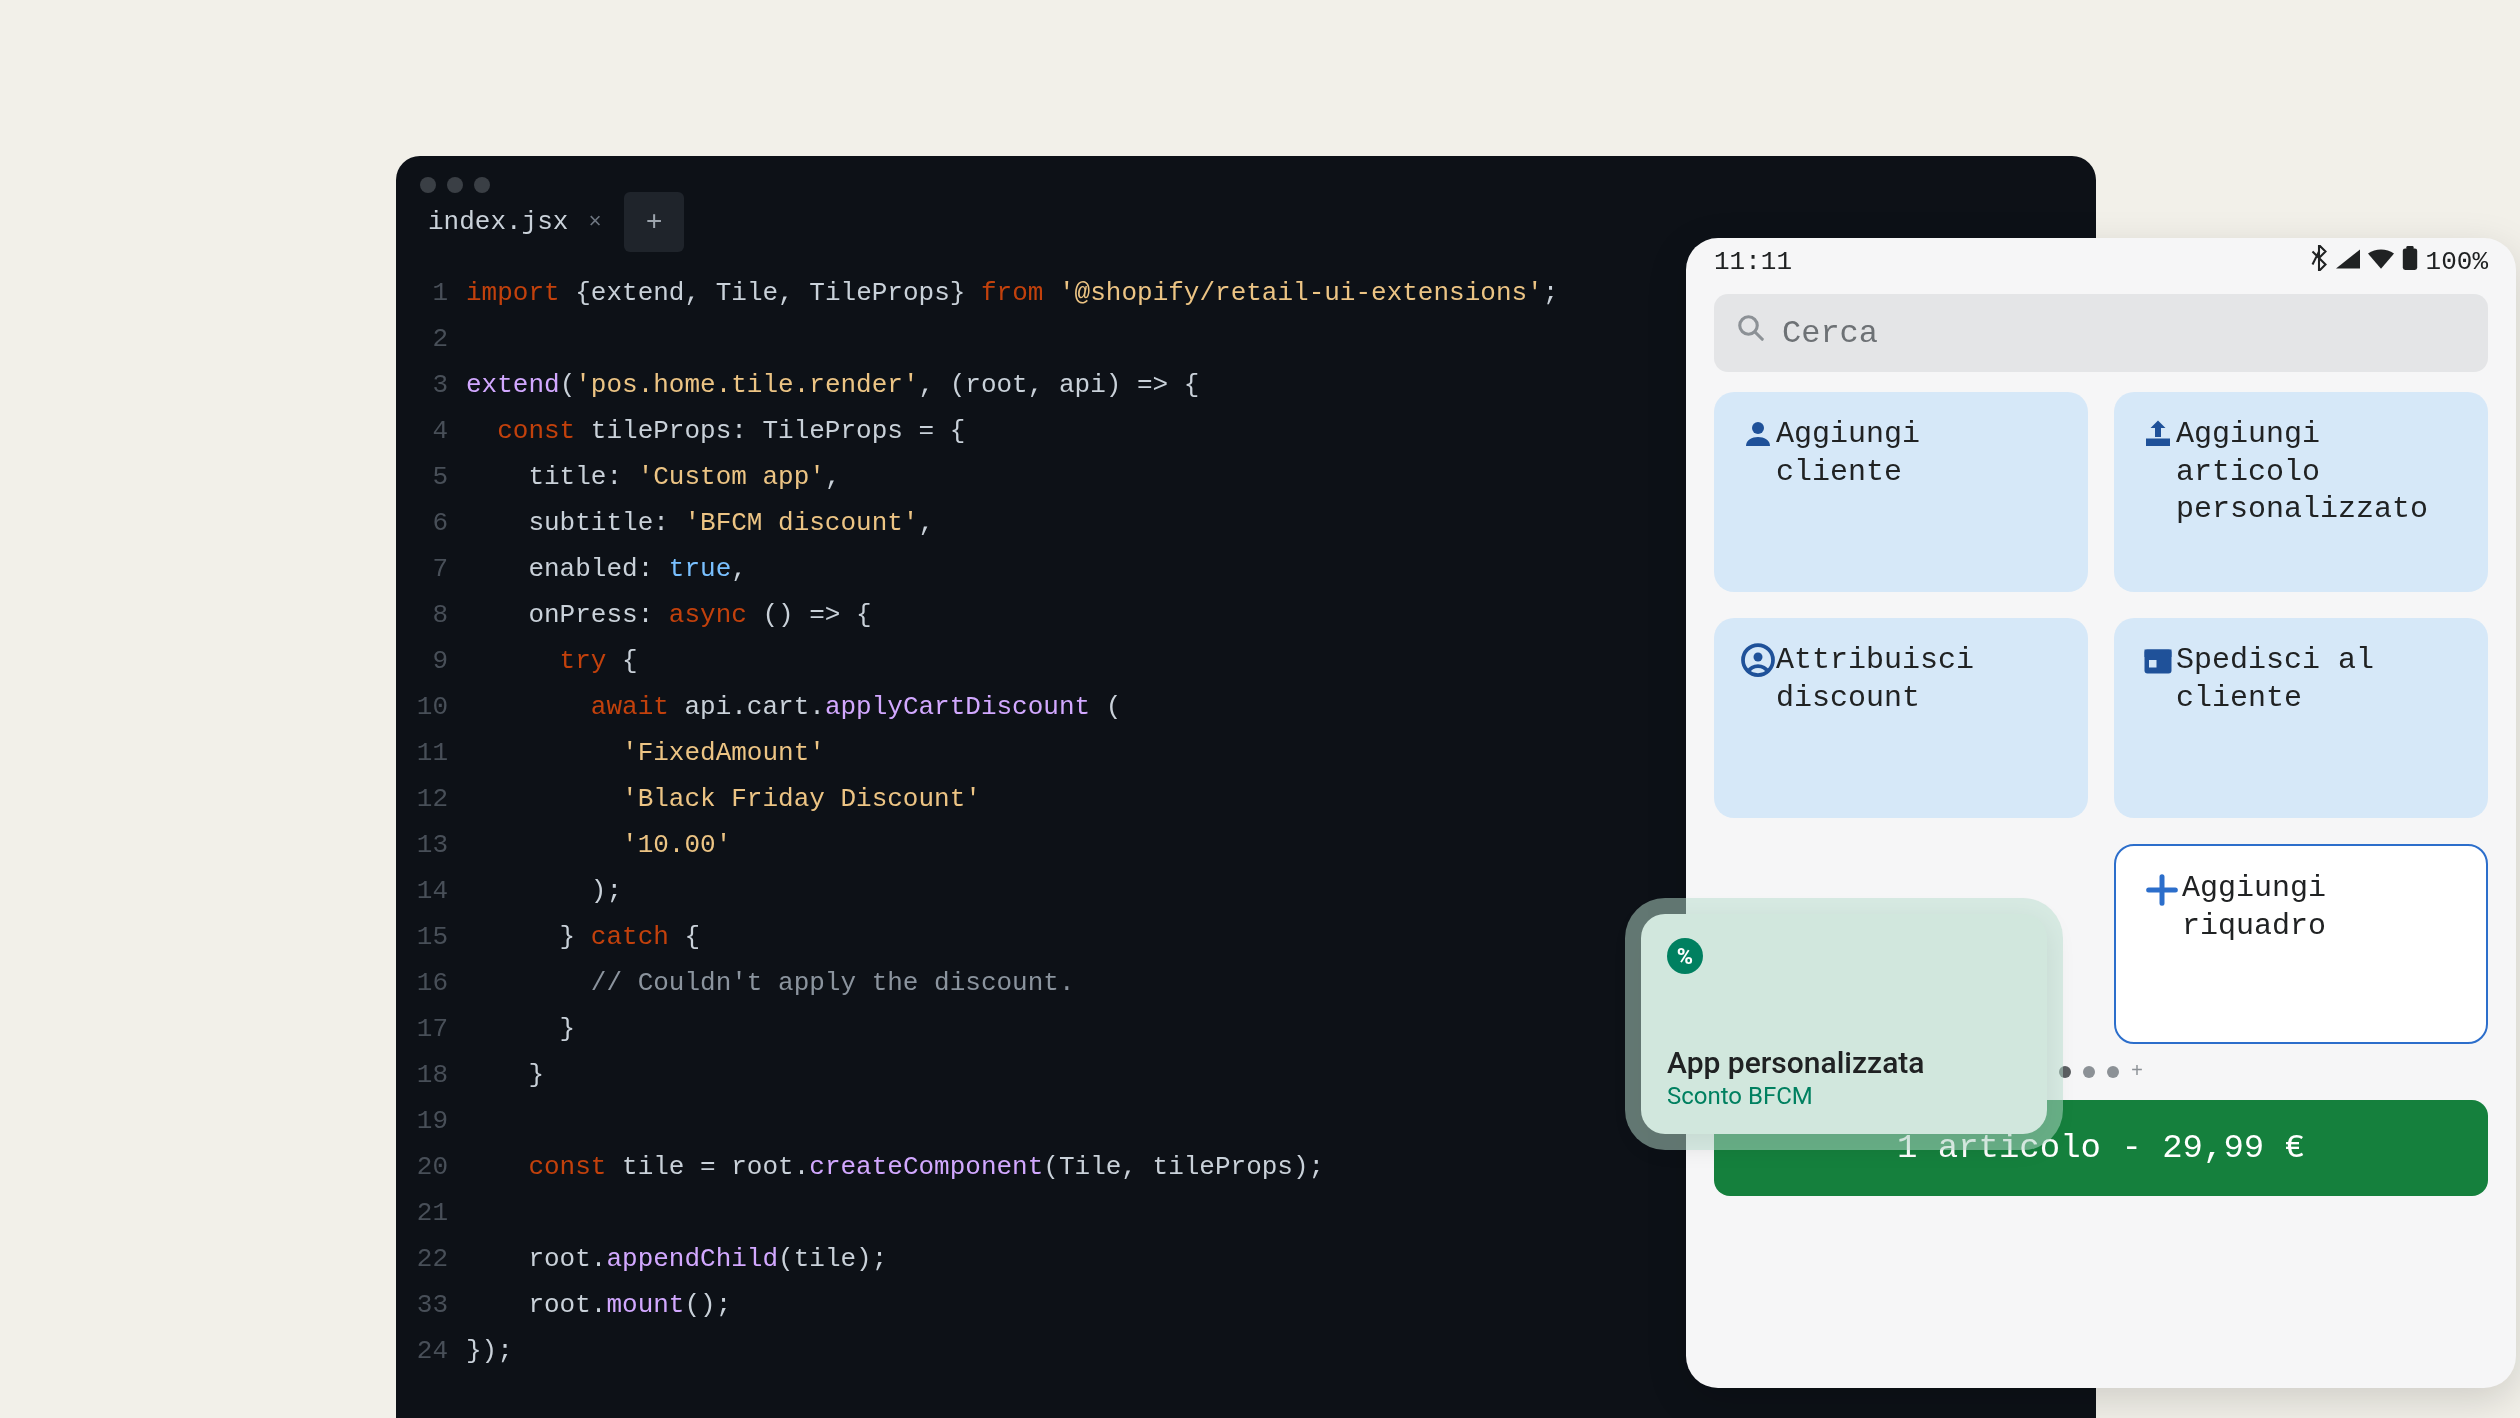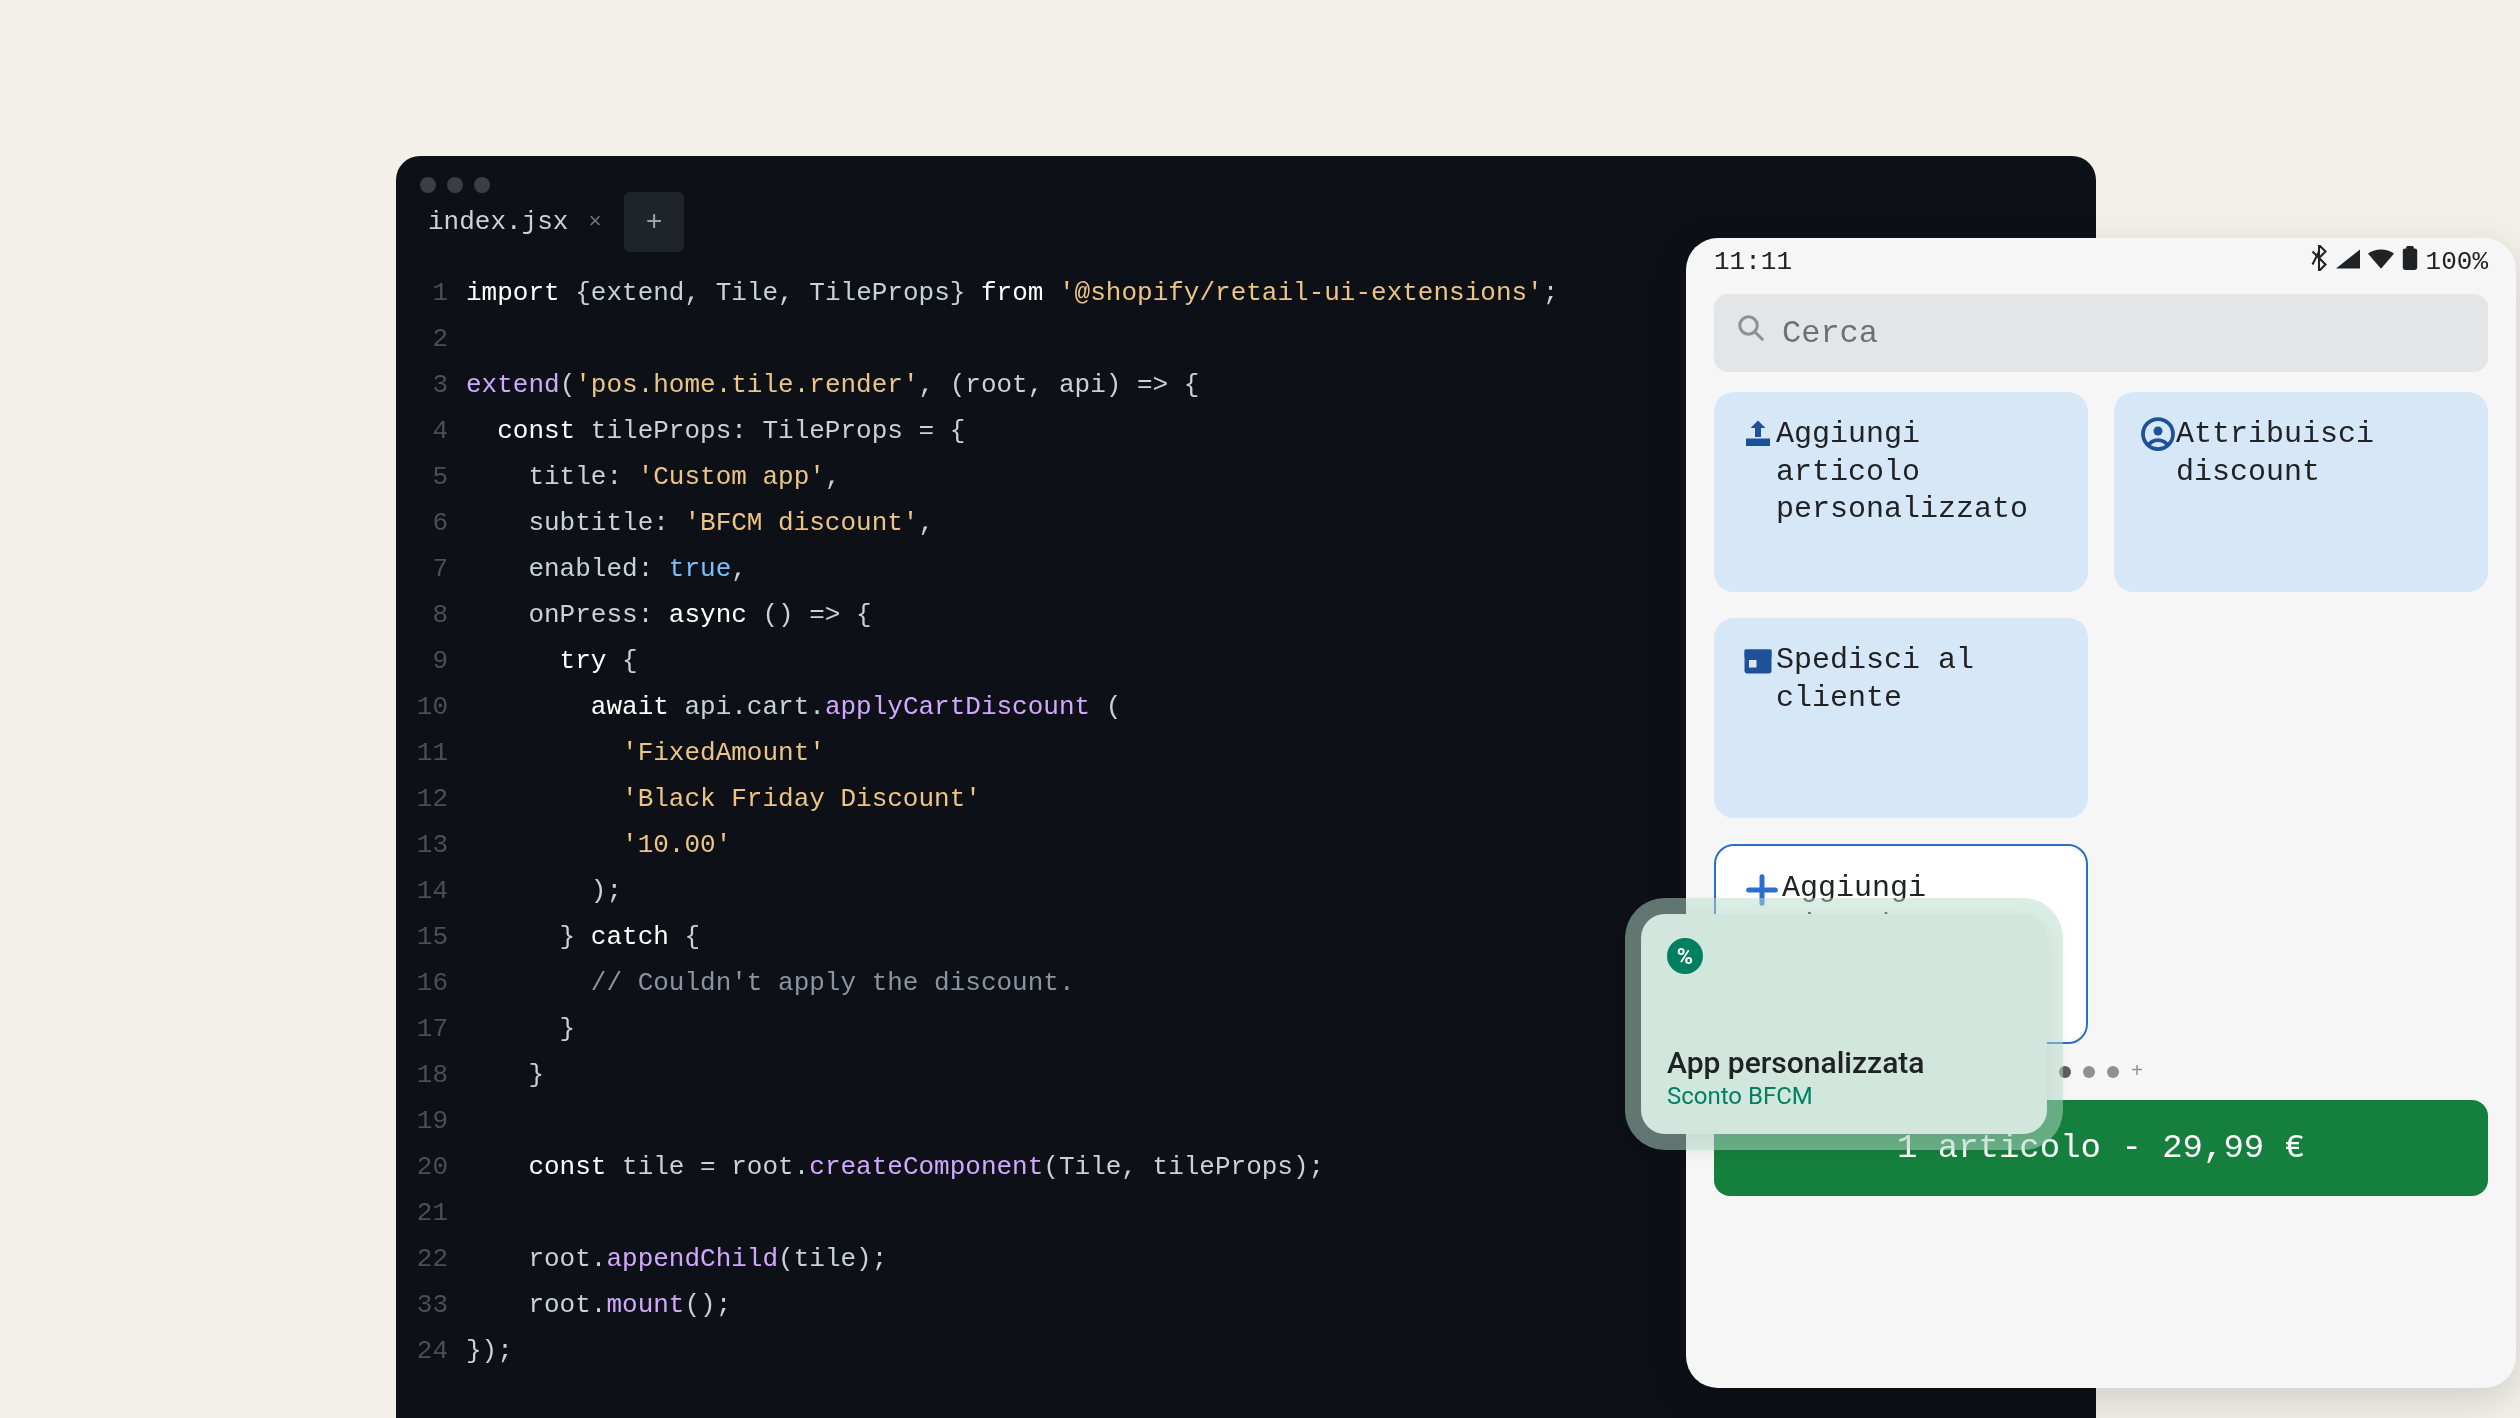--- a/index.html
+++ b/index.html
@@ -75,21 +75,21 @@
     text-align: right;
     color: #484f58;
     padding-right: 18px;
   }
   .gutter div, .code div {
     height: 46px;
     line-height: 46px;
     white-space: pre;
   }
   .code { color: #c9d1d9; }
-  .tk-kw { color: #ffffff; margin-top: 33px; }
+  .tk-kw { color: #c2410c; margin-top: 33px; }
   .tk-str { color: #ecc484; }
   .tk-bool { color: #79c0ff; }
   .tk-cmt { color: #8b949e; }
   .tk-call { color: #d2a8ff; }
 
   
   .phone {
     position: absolute;
     left: 1290px;
     top: 82px;
@@ -307,20 +307,29 @@
               <circle cx="10" cy="10" r="7" stroke="#8c9196" stroke-width="2.5"></circle>
               <path d="M15 15l6 6" stroke="#8c9196" stroke-width="2.5" stroke-linecap="round"></path>
             </svg>
       </span>
       <span>Cerca</span>
     </div>
     <div class="pgrid">
       <div class="tile">
         <div class="ticon">
           <svg width="36" height="36" viewBox="0 0 24 24" fill="#1f5199">
+                <circle cx="12" cy="8" r="4"></circle>
+                <path d="M4 20c0-4 4-6 8-6s8 2 8 6z"></path>
+              </svg>
+        </div>
+        <div class="tlabel">Aggiungi cliente</div>
+      </div>
+      <div class="tile">
+        <div class="ticon">
+          <svg width="36" height="36" viewBox="0 0 24 24" fill="#1f5199">
                 <path d="M12 3l5 5h-3v6h-4V8H7z"></path>
                 <path d="M4 15h16v5H4z"></path>
               </svg>
         </div>
         <div class="tlabel">Aggiungi articolo personalizzato</div>
       </div>
       <div class="tile">
         <div class="ticon">
           <svg width="36" height="36" viewBox="0 0 24 24" fill="none" stroke="#1f5199" stroke-width="2.5">
                 <circle cx="12" cy="12" r="10"></circle>

